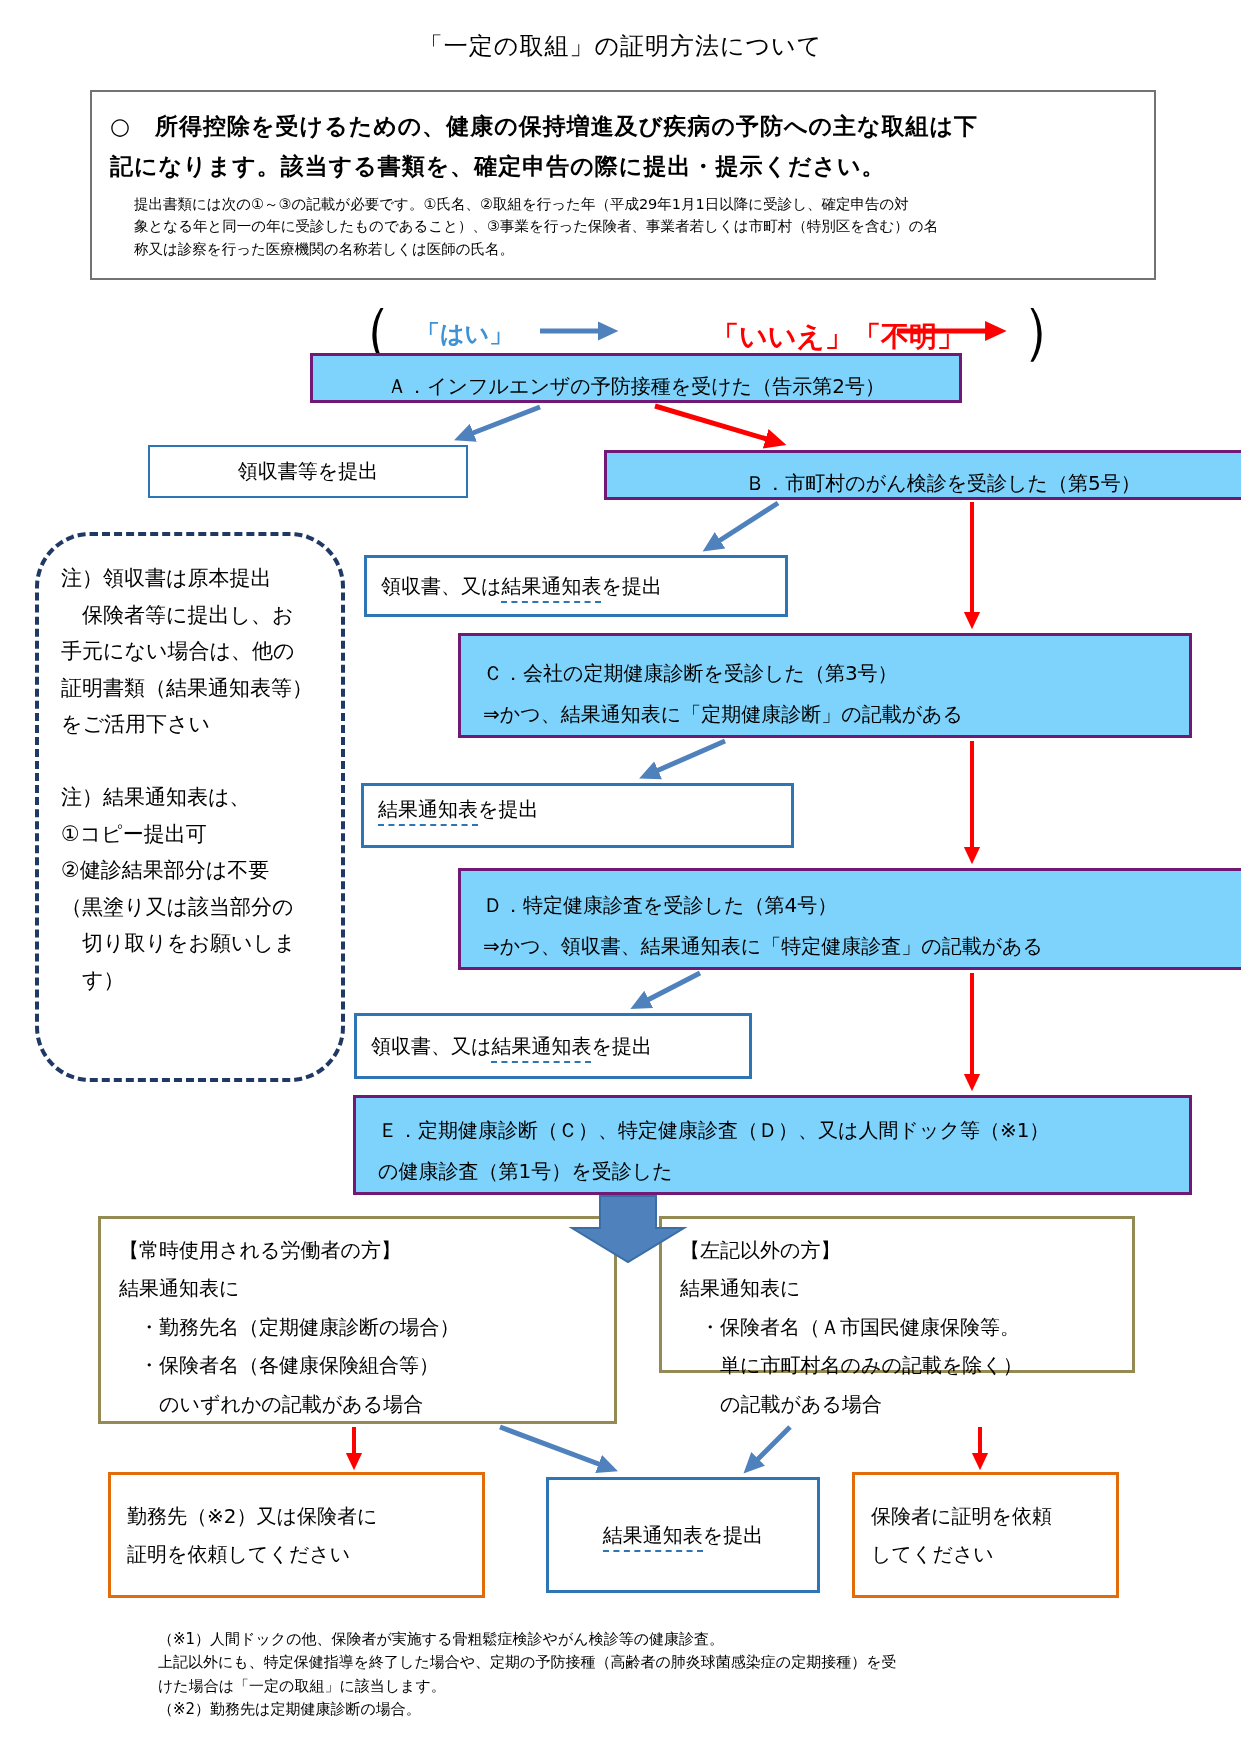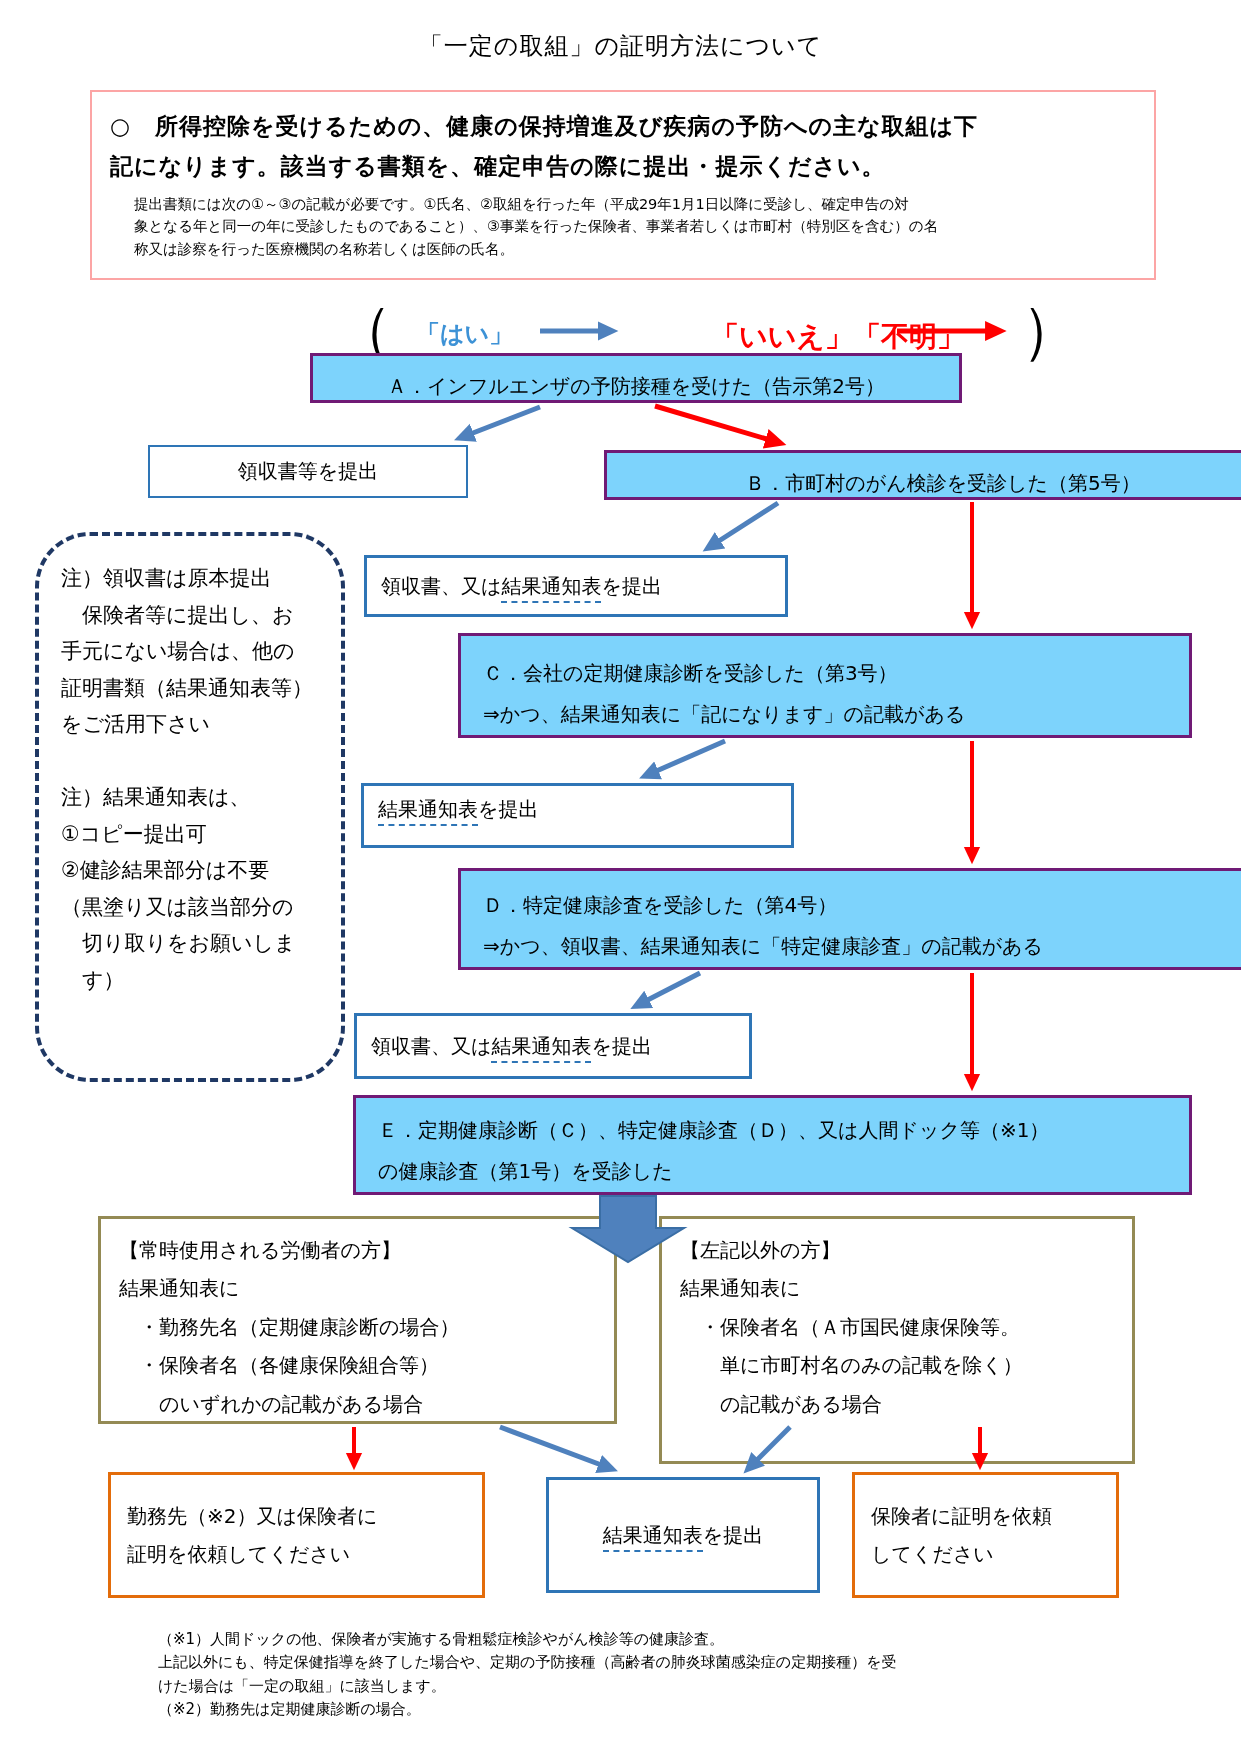--- a/index.html
+++ b/index.html
@@ -1,21 +1,21 @@
 <!DOCTYPE html>
 <html><head>
 <meta charset="utf-8">
 <style>
   html,body{margin:0;padding:0;background:#ffffff;}
   body{font-family:"DejaVu Sans","Liberation Sans",sans-serif;color:#000;}
   #canvas{position:relative;width:1241px;height:1754px;background:#fff;overflow:hidden;}
   .abs{position:absolute;}
   .ml{white-space:pre-line;}
   .title{left:0;right:0;top:30px;text-align:center;font-size:24px;font-weight:normal;letter-spacing:1px;}
-  .intro{left:90px;top:90px;width:1066px;height:190px;border:2px solid #fca5a5;background:#fff;box-sizing:border-box;padding:14px 18px 0 18px;}
+  .intro{left:90px;top:90px;width:1066px;height:190px;border:2px solid #737373;background:#fff;box-sizing:border-box;padding:14px 18px 0 18px;}
   .intro-main{font-size:23px;font-weight:600;line-height:1.75;letter-spacing:1px;}
   .intro-note{font-size:14.5px;line-height:1.58;margin-top:6px;padding-left:24px;}
   .bracket{font-size:56px;font-weight:200;line-height:1;transform:scaleY(1.12);transform-origin:center;}
   .lg-yes{color:#3D92D6;font-size:24px;font-weight:600;}
   .lg-no{color:#FF0000;font-size:28px;font-weight:600;}
   .blackbox{border:3px solid #701a75;background:#7dd3fc;box-sizing:border-box;display:flex;flex-direction:column;justify-content:flex-end;font-size:20px;}
   .bluebox{border:3px solid #2E75B6;background:#fff;box-sizing:border-box;display:flex;flex-direction:column;justify-content:center;font-size:20px;}
   .center-text{align-items:center;text-align:center;}
   .pl{padding-left:22px;}
   .step-line{line-height:2.05;}
@@ -71,21 +71,21 @@
 （黒塗り又は該当部分の
 　切り取りをお願いしま
 　す）</div>
 
   <div class="abs bluebox boxlayer" style="left:364px;top:555px;width:424px;height:62px;padding-left:14px;">
     <div><span>領収書、又は</span><span class="udash">結果通知表</span><span>を提出</span></div>
   </div>
 
   <div class="abs blackbox pl boxlayer" style="left:458px;top:633px;width:734px;height:105px;">
     <div class="step-line">Ｃ．会社の定期健康診断を受診した（第3号）</div>
-    <div class="step-line">⇒かつ、結果通知表に「記になります」の記載がある</div>
+    <div class="step-line">⇒かつ、結果通知表に「定期健康診断」の記載がある</div>
   </div>
 
   <div class="abs bluebox boxlayer" style="left:361px;top:783px;width:433px;height:65px;padding-left:14px;justify-content:flex-start;padding-top:10px;">
     <div><span class="udash">結果通知表</span><span>を提出</span></div>
   </div>
 
   <div class="abs blackbox pl boxlayer" style="left:458px;top:868px;width:794px;height:102px;">
     <div class="step-line">Ｄ．特定健康診査を受診した（第4号）</div>
     <div class="step-line">⇒かつ、領収書、結果通知表に「特定健康診査」の記載がある</div>
   </div>
@@ -97,21 +97,21 @@
   <div class="abs blackbox pl boxlayer" style="left:353px;top:1095px;width:839px;height:100px;">
     <div class="step-line">Ｅ．定期健康診断（Ｃ）、特定健康診査（Ｄ）、又は人間ドック等（※1）</div>
     <div class="step-line">の健康診査（第1号）を受診した</div>
   </div>
 
   <div class="abs olivebox ml boxlayer" style="left:98px;top:1216px;width:519px;height:208px;">【常時使用される労働者の方】
 結果通知表に
 　・勤務先名（定期健康診断の場合）
 　・保険者名（各健康保険組合等）
 　　のいずれかの記載がある場合</div>
-  <div class="abs olivebox ml boxlayer" style="left:659px;top:1216px;width:476px;height:248px;">【左記以外の方】
+  <div class="abs olivebox ml boxlayer" style="left:659px;top:1216px;width:476px;height:157px;">【左記以外の方】
 結果通知表に
 　・保険者名（Ａ市国民健康保険等。
 　　単に市町村名のみの記載を除く）
 　　の記載がある場合</div>
 
   <div class="abs orangebox ml boxlayer" style="left:108px;top:1472px;width:377px;height:126px;">勤務先（※2）又は保険者に
 証明を依頼してください</div>
   <div class="abs bluebox center-text boxlayer" style="left:546px;top:1477px;width:274px;height:116px;">
     <div><span class="udash">結果通知表</span><span>を提出</span></div>
   </div>

